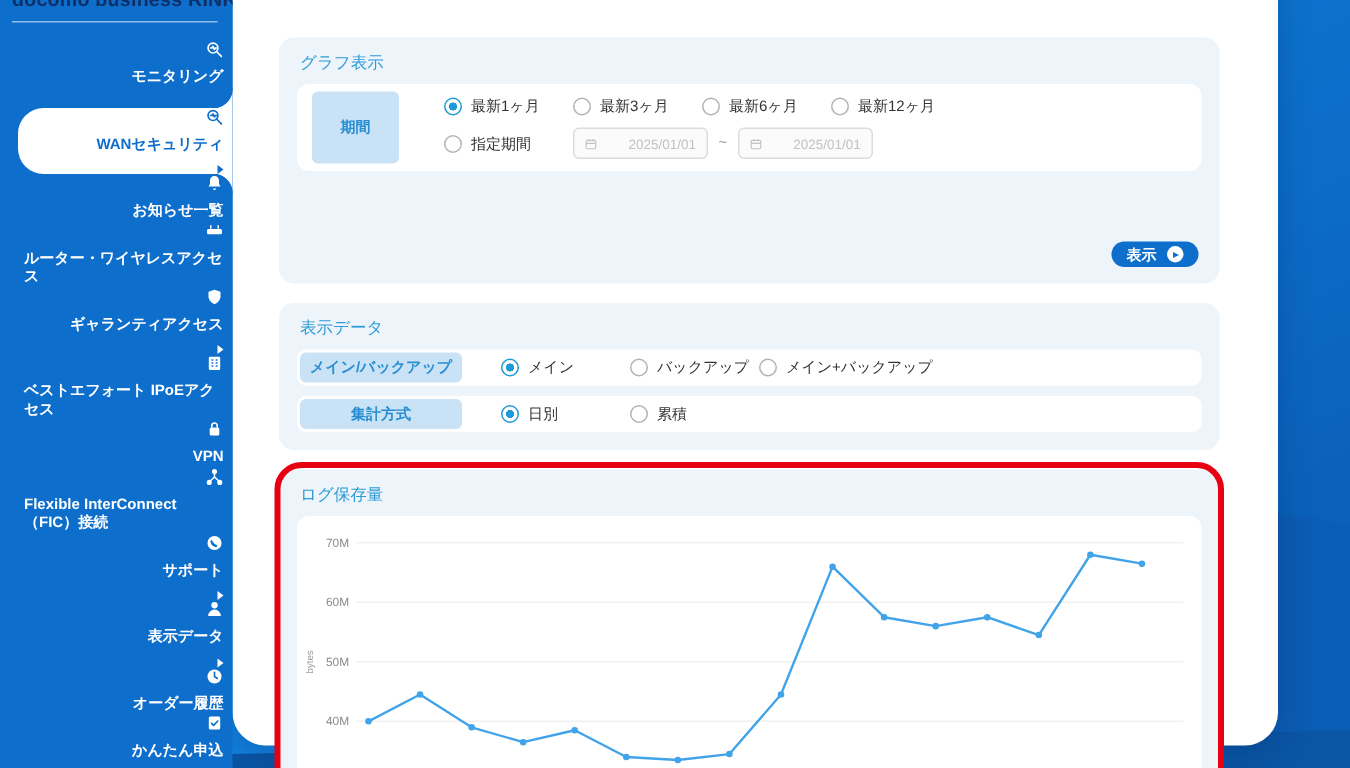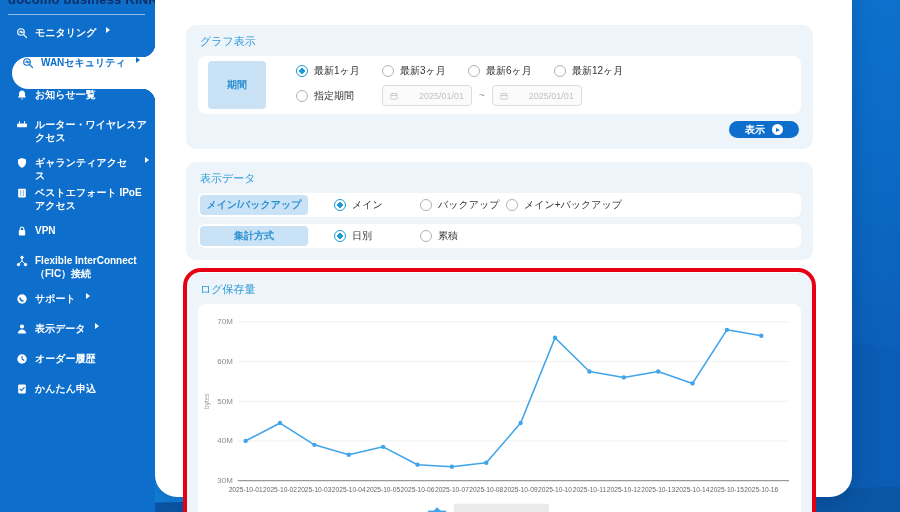--- a/index.html
+++ b/index.html
@@ -11,21 +11,21 @@
   .bg-c1 { left:-160px; bottom:-330px; width:520px; height:520px; background:#1181dc; z-index:2; }
   .bg-c2 { right:-210px; bottom:-390px; width:560px; height:560px; background:#0b5cb4; z-index:2; }
   .bg-bar { position:absolute; left:-20px; bottom:-42px; width:980px; height:58px; background:#0a55a4; transform:rotate(-1.2deg); z-index:2; }
 
   
   .sidebar { position:absolute; left:0; top:0; width:155px; height:512px; background:#0d6ecb; z-index:4; color:#fff; }
   .logo { height:12px; overflow:hidden; position:relative; }
   .logo span { position:absolute; left:8px; top:-8px; font-size:13px; font-weight:bold; color:#0d2f66; letter-spacing:.2px; white-space:nowrap; }
   .sdivider { height:1px; background:rgba(255,255,255,.55); margin:2px 10px 0 8px; }
   nav { padding-top:12px; }
-  .nav-item { display:flex; align-items:flex-start; gap:7px; padding:0 6px 0 16px; min-height:30px; font-size:10px; font-weight:bold; line-height:1.25; cursor:pointer; position:relative; }
+  .nav-item { display:flex; align-items:flex-end; gap:7px; padding:0 6px 0 16px; min-height:30px; font-size:10px; font-weight:bold; line-height:1.25; cursor:pointer; position:relative;flex-direction:column; }
   .nav-item.tall { min-height:38px; }
   .nicon { flex:none; width:12px; height:12px; display:flex; align-items:center; justify-content:center; }
   .nicon svg { width:12px; height:12px; }
   .chev { flex:none; width:0; height:0; border-left:4px solid #fff; border-top:3.5px solid transparent; border-bottom:3.5px solid transparent; margin-left:3px; }
   .nav-item.active { background:#fff; color:#0d6ecb; margin-left:12px; border-radius:17px 0 0 17px; padding-left:10px; min-height:32px; }
   .nav-item.active .chev { border-left-color:#0d6ecb; }
   .nav-item.active::before, .nav-item.active::after { content:""; position:absolute; right:0; width:13px; height:13px; }
   .nav-item.active::before { top:-13px; background:radial-gradient(circle at 0 0,#0d6ecb 13px,#fff 13.5px); }
   .nav-item.active::after { bottom:-13px; background:radial-gradient(circle at 0 100%,#0d6ecb 13px,#fff 13.5px); }
 
@@ -42,21 +42,21 @@
   .rrow { display:flex; align-items:center; }
   .ropt { display:flex; align-items:center; gap:6px; font-size:10px; color:#333; width:86px; cursor:pointer; flex:none; }
   .ropt.wide { width:auto; margin-right:14px; }
   .radio { flex:none; width:12px; height:12px; border-radius:50%; border:1px solid #b3b3b3; background:#fff; }
   .radio.checked { border:1.5px solid #1e9ad6; background:radial-gradient(circle,#1e9ad6 0 2.6px,#fff 2.8px); }
 
   .dinput { width:90px; height:21px; border:1px solid #dcdcdc; border-radius:4px; background:#fbfbfb; color:#c2c2c2; font-size:9px; display:flex; align-items:center; gap:21px; padding:0 7px; }
   .tilde { color:#9b9b9b; font-size:10px; margin:0 7px; }
 
   .btnrow { display:flex; justify-content:flex-end; padding:7px 2px 1px; }
-  .show-btn { border:none; width:70px; height:17px; border-radius:9px; background:#0d6ecb; color:#fff; font-size:10px; font-weight:bold; display:flex; align-items:center; justify-content:center; gap:7px; cursor:pointer; font-family:inherit; }
+  .show-btn { border:none; width:58px; height:17px; border-radius:9px; background:#0d6ecb; color:#fff; font-size:10px; font-weight:bold; display:flex; align-items:center; justify-content:center; gap:7px; cursor:pointer; font-family:inherit;margin-top:40px; }
   .playcirc { width:11px; height:11px; border-radius:50%; background:#fff; display:flex; align-items:center; justify-content:center; }
   .playcirc::before { content:""; width:0; height:0; border-left:4px solid #0d6ecb; border-top:2.6px solid transparent; border-bottom:2.6px solid transparent; margin-left:1px; }
 
   .wrow { background:#fff; border-radius:6px; height:24px; display:flex; align-items:center; margin-bottom:7px; padding:0 6px 0 2px; }
   .wrow:last-child { margin-bottom:2px; }
   .wrow .labelcell { width:108px; height:20px; flex:none; }
   .wrow .ropt:first-of-type { margin-left:26px; }
 
   .chart-panel { margin-top:6px; padding-bottom:16px; }
   .red-annotation { position:absolute; left:-3px; right:-3px; top:-5px; height:263px; border:4px solid #e60012; border-radius:18px; pointer-events:none; z-index:6; }

